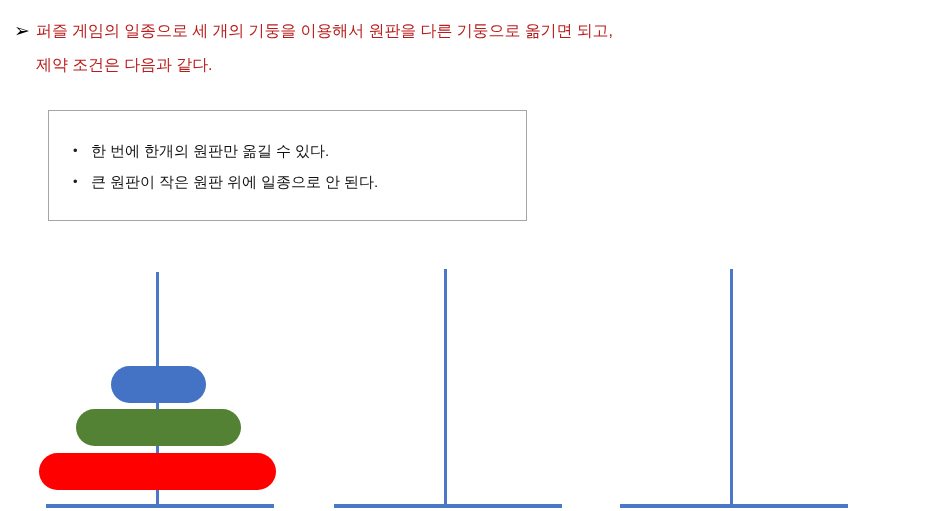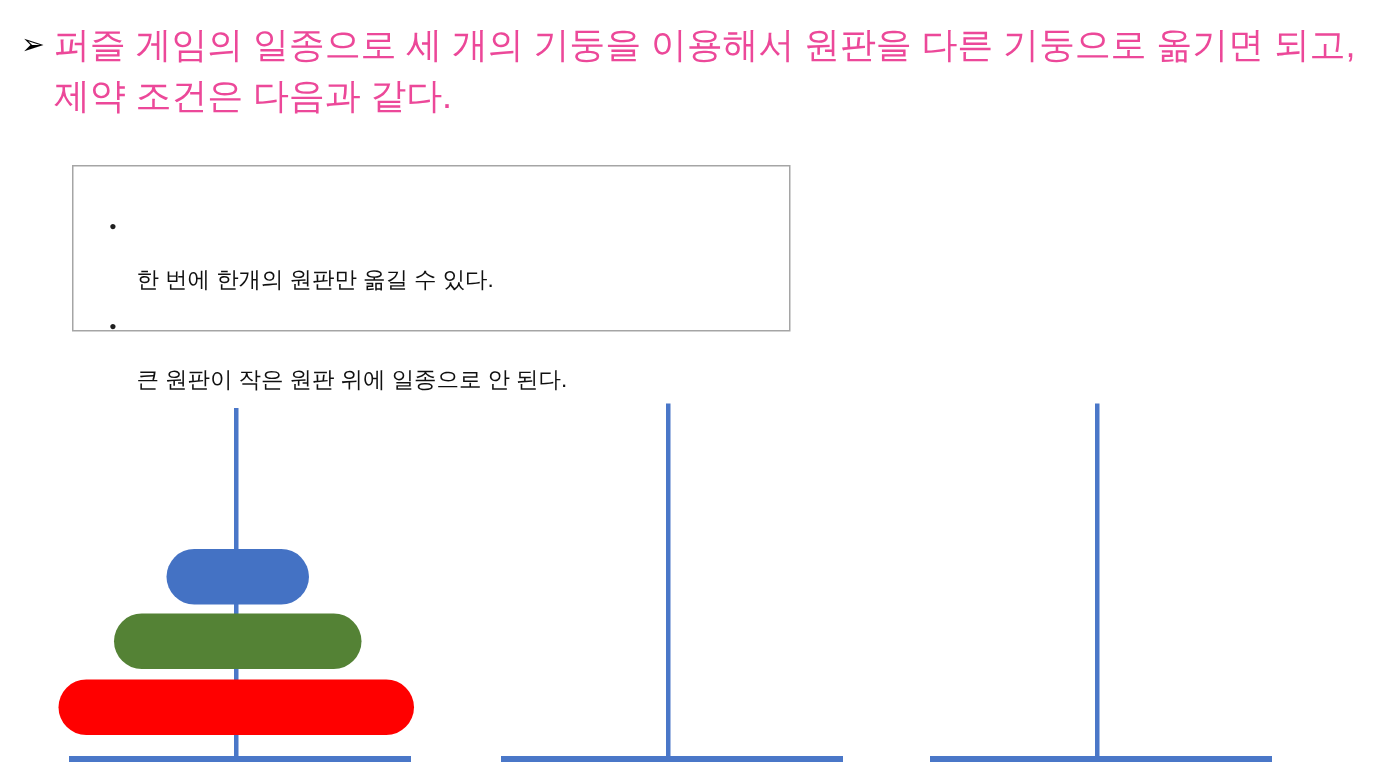--- a/index.html
+++ b/index.html
@@ -33,24 +33,24 @@
     width: 26px;
     font-size: 19px;
     line-height: 34px;
     color: #000000;
     text-align: left;
     padding-left: 4px;
     box-sizing: border-box;
   }
   .heading-text {
     flex: 1 1 auto;
-    font-size: 24px;
+    font-size: 16px;
     line-height: 34px;
     letter-spacing: -0.1px;
-    color: #ec4899;
+    color: #b91c1c;
     white-space: pre-line;
   }
 
   
   .constraint-box {
     position: absolute;
     left: 48px;
     top: 110px;
     width: 479px;
     height: 111px;
@@ -73,21 +73,20 @@
   .dot-bullet {
     flex: 0 0 auto;
     width: 18px;
     font-size: 13px;
     line-height: 31px;
     color: #202020;
   }
   .constraint-text {
     flex: 1 1 auto;
     letter-spacing: -0.05px;
-    margin-top: 36px;
   }
 
   
   .hanoi {
     position: absolute;
     left: 0;
     top: 255px;
     width: 927px;
     height: 256px;
   }

